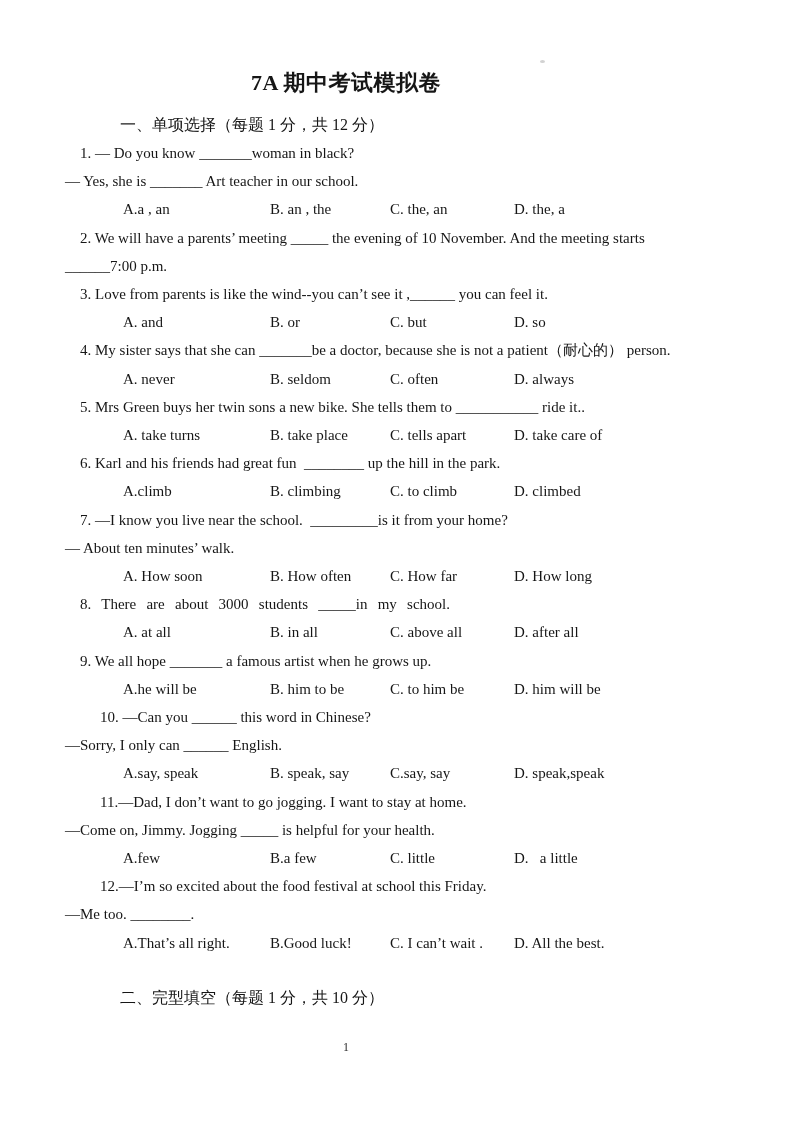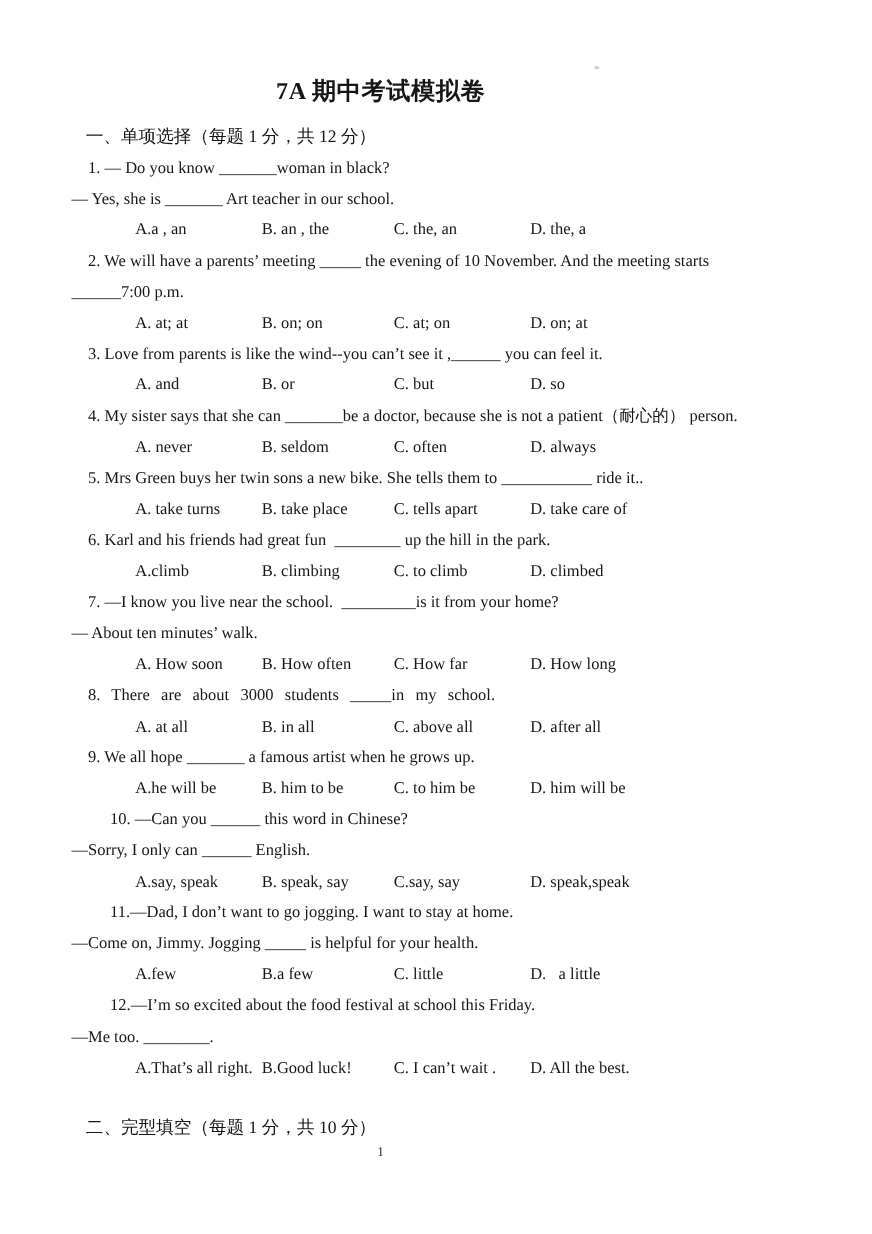--- a/index.html
+++ b/index.html
@@ -33,21 +33,21 @@
     margin: 0;
     padding-top: 68px;
     text-align: center;
     font-size: 22px;
     font-weight: bold;
     line-height: 30px;
     letter-spacing: 0.5px;
   }
   .section-heading {
     margin-top: 13px;
-    padding-left: 78px;
+    padding-left: 120px;
     font-size: 16px;
     line-height: 28px;
     white-space: pre;
   }
   .section-heading.section2 {
     margin-top: 27px;
   }
   .q-line {
     font-size: 15px;
     line-height: 28.2px;
@@ -58,21 +58,21 @@
   .in-dialog { padding-left: 65px; }
   .wide      { word-spacing: 6.5px; }
   .options {
     padding-left: 123px;
     font-size: 15px;
     line-height: 28.2px;
     white-space: pre;
   }
   .opt { display: inline-block; }
   .opt1 { min-width: 115px; }
-  .opt2 { min-width: 120px; }
+  .opt2 { min-width: 120px; margin-left: 32px; }
   .opt3 { min-width: 124px; }
   .page-number {
     position: absolute;
     left: 0;
     right: 0;
     top: 1040px;
     text-align: center;
     font-size: 12px;
     color: #2b2b2b;
   }
@@ -86,21 +86,20 @@
   <div class="section-heading">一、单项选择（每题 1 分，共 12 分）</div>
   <div id="questions">
       <div class="question">
         <div class="q-line in-num">1. — Do you know _______woman in black?</div>
         <div class="q-line in-dialog">— Yes, she is _______ Art teacher in our school.</div>
         <div class="options"><span class="opt opt1">A.a , an</span><span class="opt opt2">B. an , the</span><span class="opt opt3">C. the, an</span><span class="opt opt4">D. the, a</span></div>
       </div>
       <div class="question">
         <div class="q-line in-num">2. We will have a parents’ meeting _____ the evening of 10 November. And the meeting starts</div>
         <div class="q-line in-dialog">______7:00 p.m.</div>
-        <div class="options"><span class="opt opt1">A. at; at</span><span class="opt opt2">B. on; on</span><span class="opt opt3">C. at; on</span><span class="opt opt4">D. on; at</span></div>
       </div>
       <div class="question">
         <div class="q-line in-num">3. Love from parents is like the wind--you can’t see it ,______ you can feel it.</div>
         <div class="options"><span class="opt opt1">A. and</span><span class="opt opt2">B. or</span><span class="opt opt3">C. but</span><span class="opt opt4">D. so</span></div>
       </div>
       <div class="question">
         <div class="q-line in-num">4. My sister says that she can _______be a doctor, because she is not a patient（耐心的） person.</div>
         <div class="options"><span class="opt opt1">A. never</span><span class="opt opt2">B. seldom</span><span class="opt opt3">C. often</span><span class="opt opt4">D. always</span></div>
       </div>
       <div class="question">

